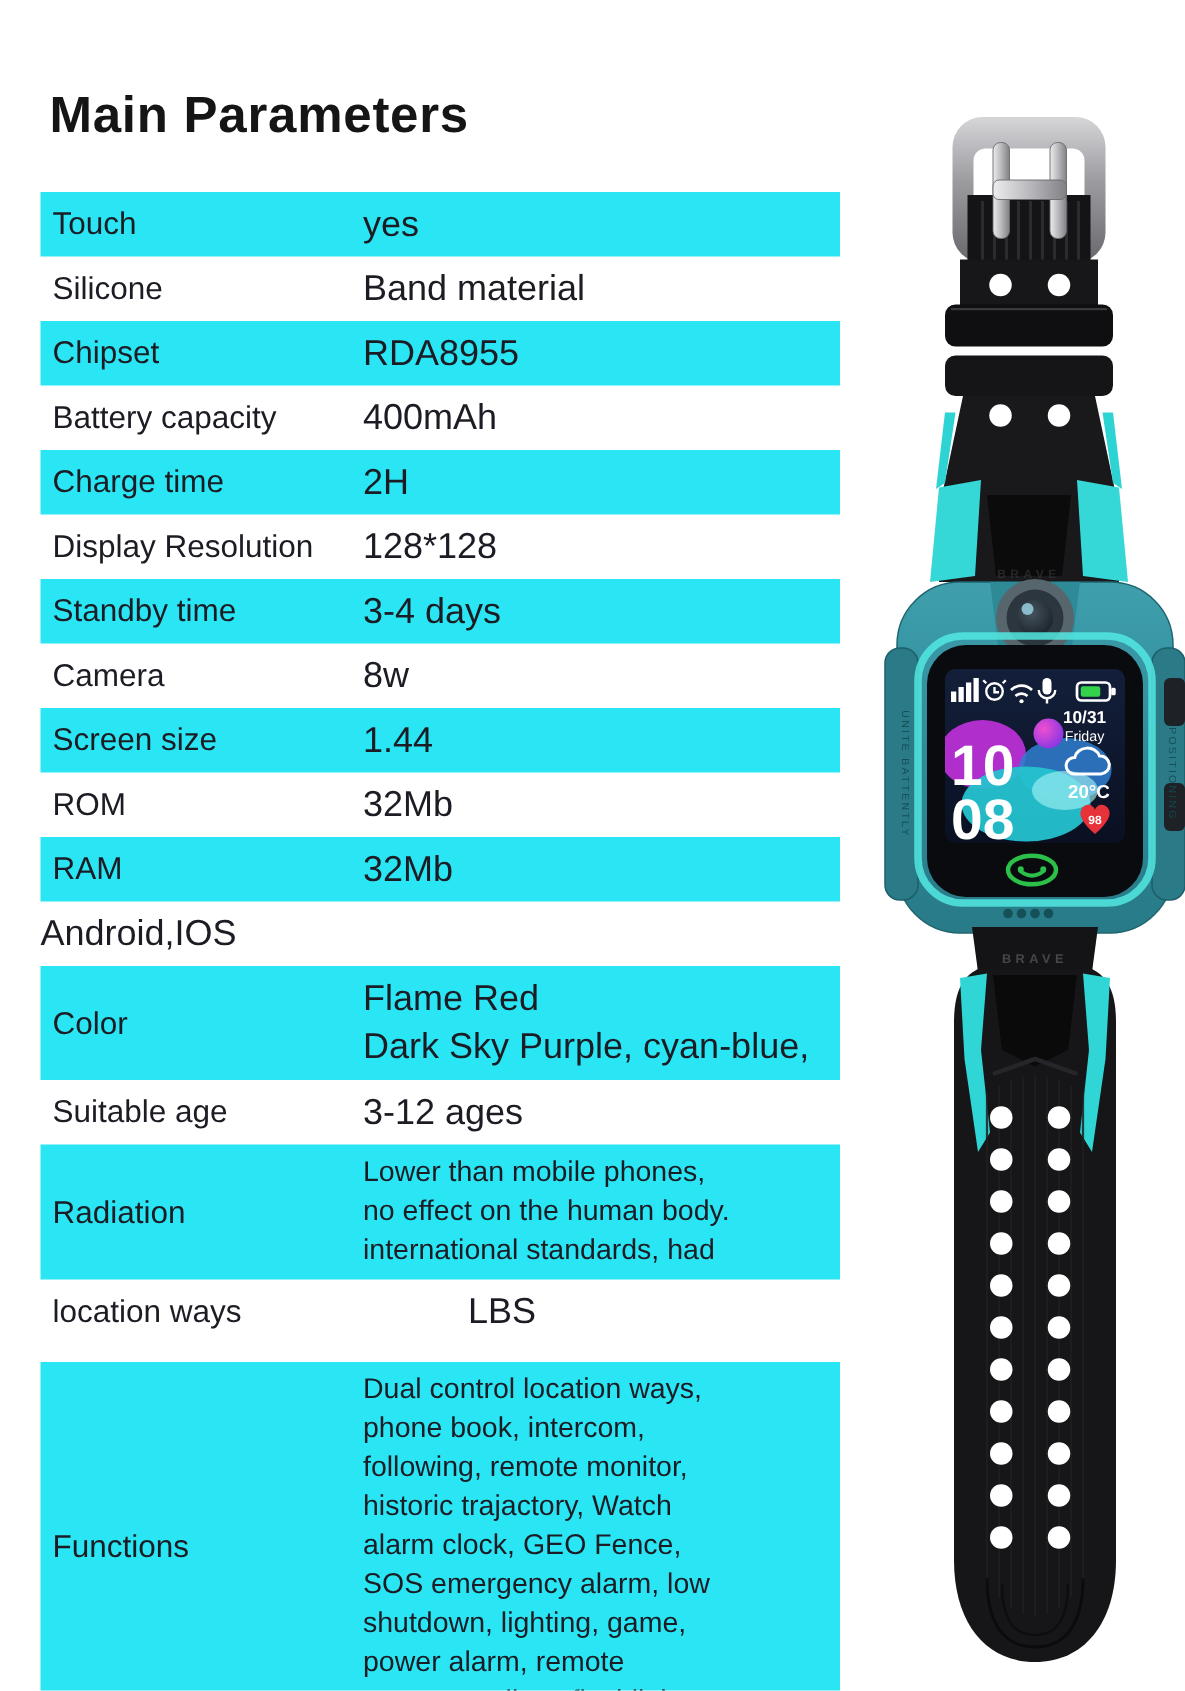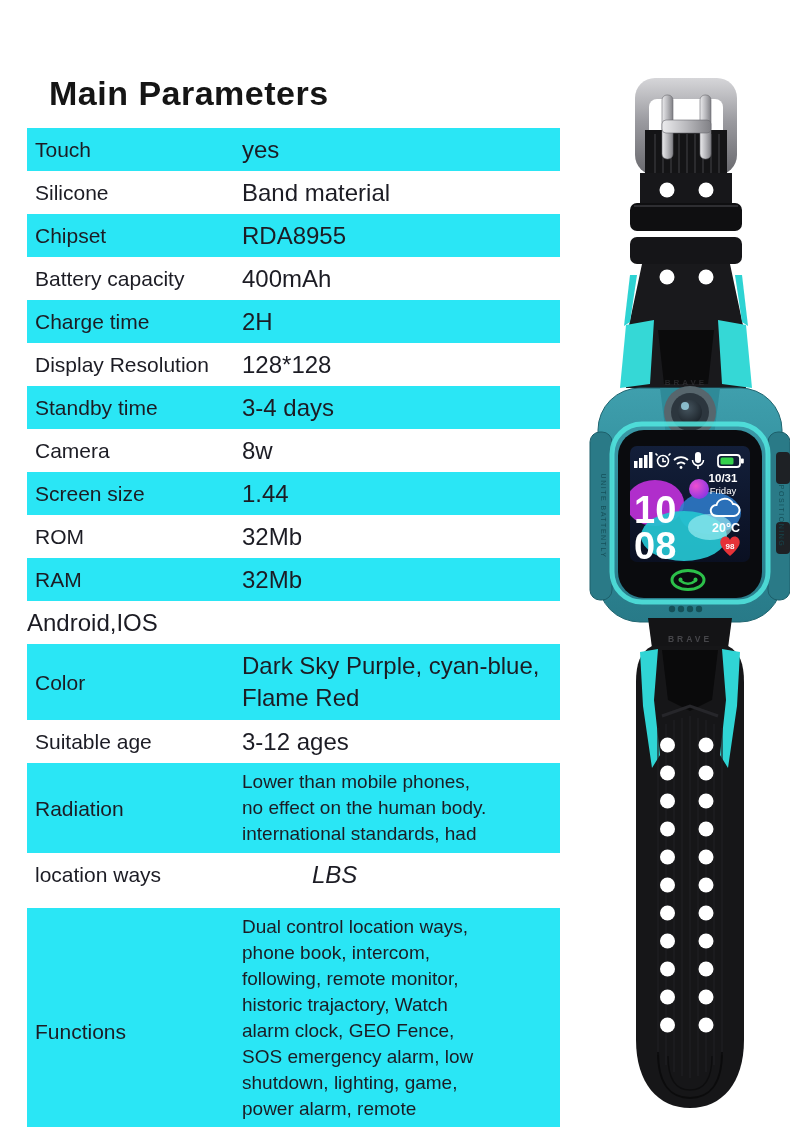--- a/index.html
+++ b/index.html
@@ -1,33 +1,33 @@
 <!DOCTYPE html>
 <html><head>
 <meta charset="utf-8">
 <style>
   html,body{margin:0;padding:0;}
   body{
     width:790px;height:1127px;position:relative;overflow:hidden;
     background:#ffffff;font-family:"Liberation Sans",sans-serif;color:#17171d;
   }
   .page-title{
-    position:absolute;left:33px;top:58px;margin:16px;
+    position:absolute;left:33px;top:58px;margin:0;
     font-size:34px;font-weight:700;letter-spacing:.5px;color:#151515;
   }
   .spec-table{position:absolute;left:27px;top:128px;width:533px;}
   .spec-row{display:flex;align-items:center;min-height:39px;padding:2px 0;}
   .spec-row.hl{background:#2AE6F5;}
   .spec-row.gap{margin-top:12px;}
   .spec-label{
     flex:0 0 207px;padding-left:8px;font-size:21px;color:#1c1c24;
     line-height:27px;
   }
   .spec-value{flex:1;font-size:24px;color:#1c1c24;line-height:27px;padding:4px 0;}
-  .spec-value.indent{padding-left:70px;font-style:italic;}
+  .spec-value.indent{padding-left:70px;}
   .spec-row[data-name="spec-row-functions"] .spec-value,
   .spec-row[data-name="spec-row-radiation"] .spec-value{font-size:19px;line-height:26px;}
   .spec-row[data-name="spec-row-color"] .spec-value{line-height:32px;}
   .watch-wrap{position:absolute;left:560px;top:0;width:230px;height:1019px;}
   svg text{font-family:"Liberation Sans",sans-serif;}
 </style>
 </head>
 <body>
 
 <h1 class="page-title" data-name="page-title">Main Parameters</h1>
@@ -100,22 +100,22 @@
       </div>
     </div>
     <div class="spec-row" data-name="spec-row-os-compatiable">
       <div class="spec-value" data-name="spec-value">
         <div>Android,IOS</div>
       </div>
     </div>
     <div class="spec-row hl" data-name="spec-row-color">
       <div class="spec-label" data-name="spec-label">Color</div>
       <div class="spec-value" data-name="spec-value">
+        <div>Flame Red</div>
         <div>Dark Sky Purple, cyan-blue,</div>
-        <div>Flame Red</div>
       </div>
     </div>
     <div class="spec-row" data-name="spec-row-suitable-age">
       <div class="spec-label" data-name="spec-label">Suitable age</div>
       <div class="spec-value" data-name="spec-value">
         <div>3-12 ages</div>
       </div>
     </div>
     <div class="spec-row hl" data-name="spec-row-radiation">
       <div class="spec-label" data-name="spec-label">Radiation</div>

